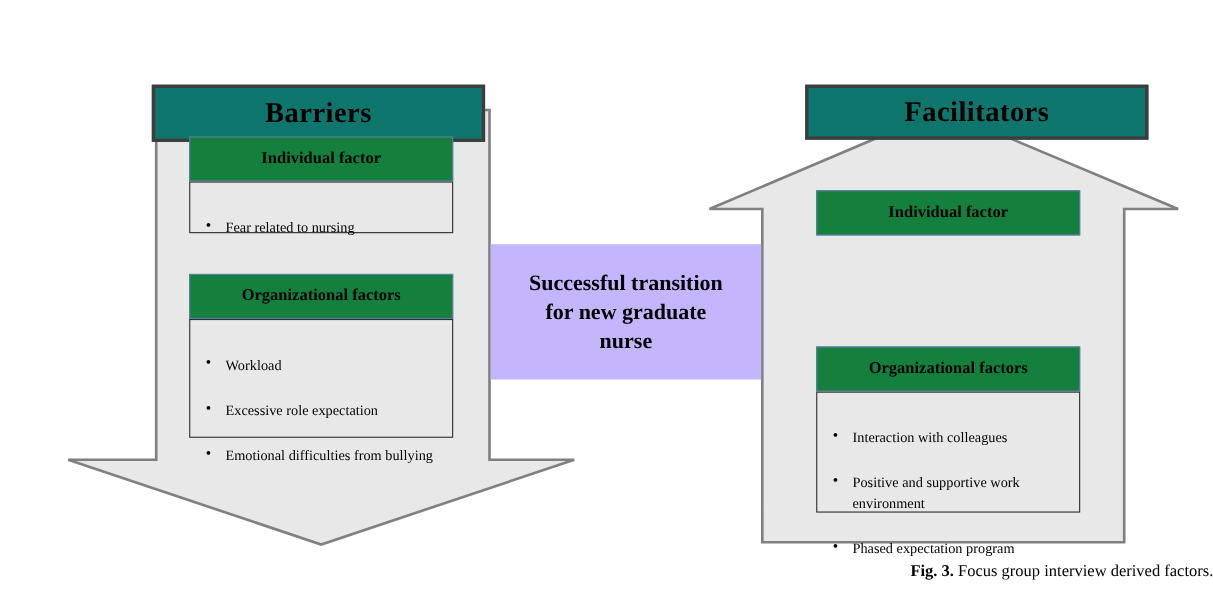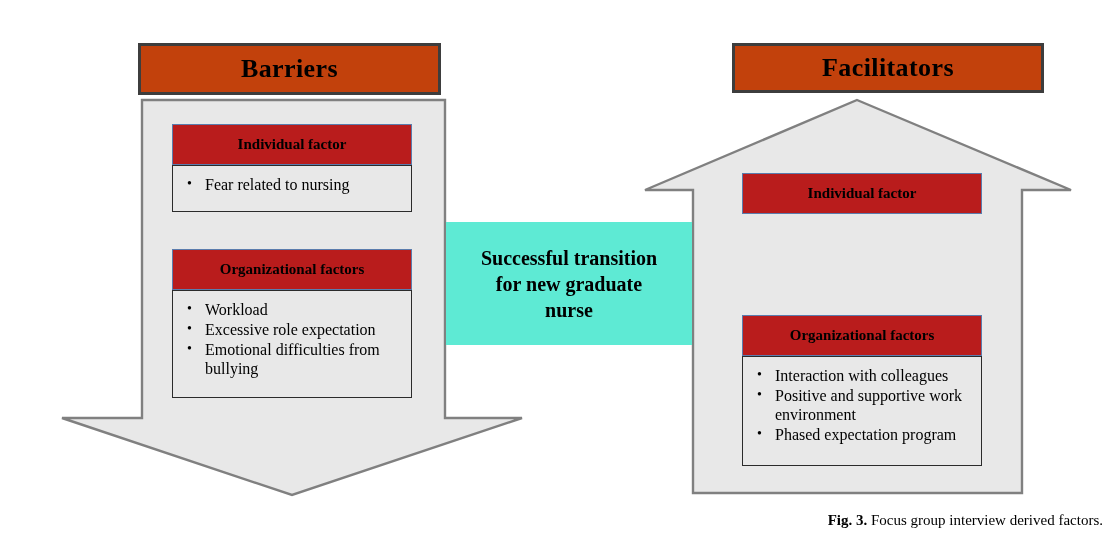--- a/index.html
+++ b/index.html
@@ -24,43 +24,44 @@
     position: absolute;
     left: 0; top: 0;
     width: 1103px;
     height: 552px;
   }
 
   
   .title-box {
     position: absolute;
     box-sizing: border-box;
-    background: #c2410c;
+    background: #0f766e;
     border: 3px solid #3d3d3d;
     display: flex;
     align-items: center;
     justify-content: center;
+    margin-top: 34px;
   }
   .title-box .title-text {
     font-size: 26px;
     font-weight: bold;
     letter-spacing: 0.4px;
     line-height: 1;
   }
   #barriers-title { left: 138px; top: 43px; width: 303px; height: 52px; }
   #facilitators-title { left: 732px; top: 43px; width: 312px; height: 50px; }
 
   
   .card {
     position: absolute;
     box-sizing: border-box;
   }
   .card-header {
     box-sizing: border-box;
-    background: #b91c1c;
+    background: #15803d;
     border: 1px solid #5b7cad;
     display: flex;
     align-items: center;
     justify-content: center;
     height: 41px;
   }
   .card-header-text {
     font-size: 15px;
     font-weight: bold;
     line-height: 1;
@@ -73,23 +74,24 @@
     padding: 9px 6px 9px 10px;
   }
   .bullet-list {
     list-style: none;
     margin: 0;
     padding: 0;
   }
   .bullet-list li {
     position: relative;
     padding-left: 22px;
-    font-size: 16px;
+    font-size: 13px;
     line-height: 19px;
     margin-bottom: 1px;
+    margin-top: 22px;
   }
   .bullet-list li::before {
     content: "\2022";
     position: absolute;
     left: 4px;
     top: -1px;
     font-size: 14px;
   }
 
   
@@ -103,21 +105,21 @@
   #facilitators-organizational { left: 742px; top: 315px; width: 240px; }
   #facilitators-organizational .card-body { height: 110px; font-family: Liberation Serif, serif; }
 
   
   #center-band {
     position: absolute;
     left: 446px;
     top: 222px;
     width: 246px;
     height: 123px;
-    background: #5eead4;
+    background: #c4b5fd;
     display: flex;
     align-items: center;
     justify-content: center;
   }
   #center-band .band-text {
     font-size: 20px;
     font-weight: bold;
     line-height: 26px;
     text-align: center;
     padding: 0 6px;

